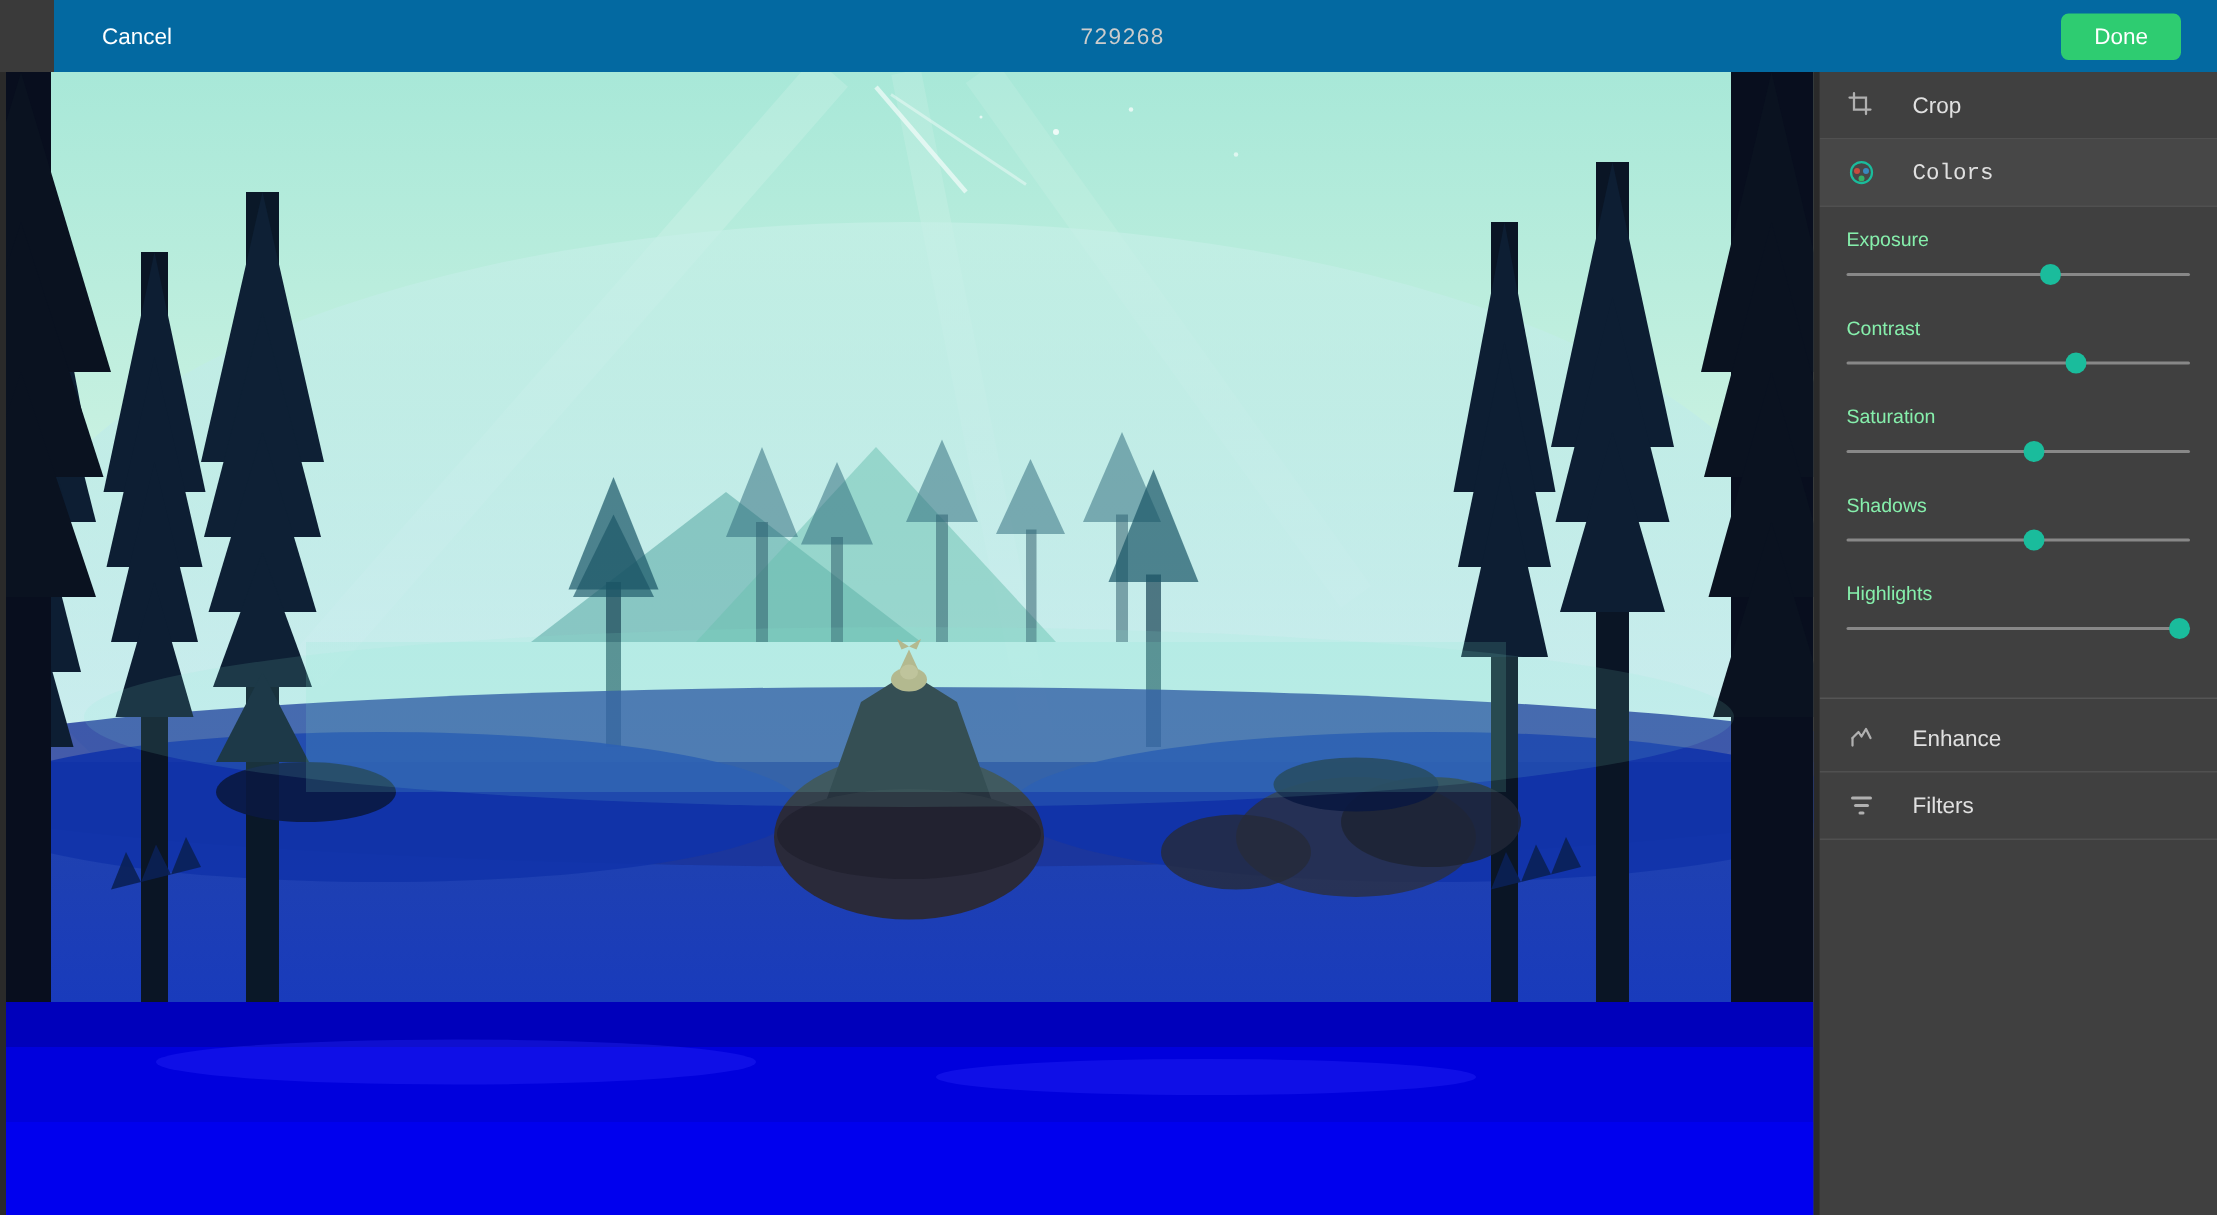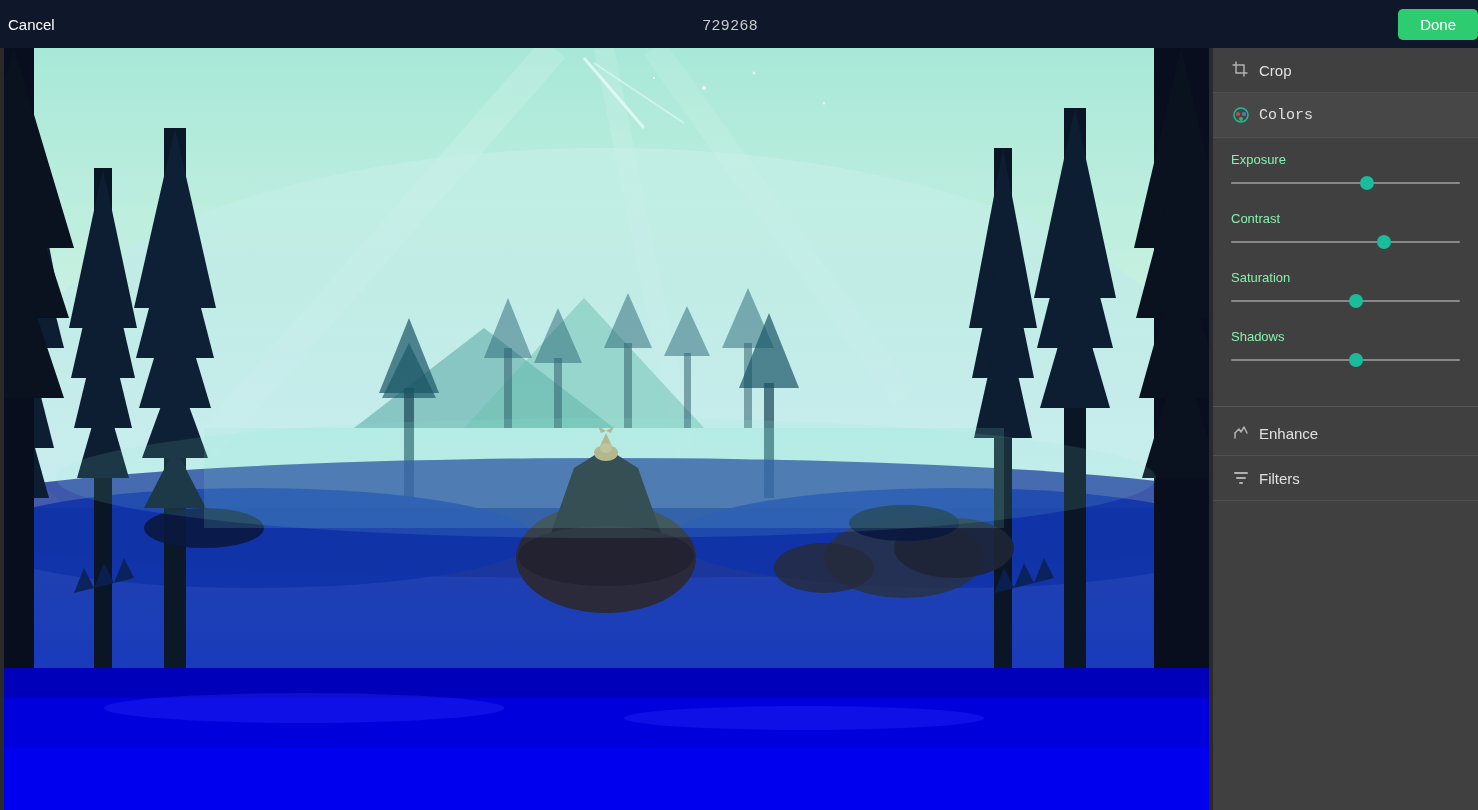--- a/index.html
+++ b/index.html
@@ -11,24 +11,25 @@
       overflow: hidden;
       display: flex;
       flex-direction: column;
     }
 
     
     .topbar {
       display: flex;
       align-items: center;
       justify-content: space-between;
-      background: #0f172a;
+      background: #0369a1;
       height: 48px;
-      padding: 0 0;
+      padding: 0 24px;
       flex-shrink: 0;
+      margin-left: 36px;
     }
     .cancel-btn {
       background: transparent;
       border: none;
       color: #ffffff;
       font-size: 15px;
       cursor: pointer;
       padding: 4px 8px;
     }
     .file-id {
@@ -88,21 +89,21 @@
       overflow-y: auto;
     }
 
     .sidebar-item {
       display: flex;
       align-items: center;
       padding: 12px 18px;
       cursor: pointer;
       color: #e0e0e0;
       font-size: 15px;
-      gap: 8px;
+      gap: 24px;
       border-bottom: 1px solid #505050;
     }
     .sidebar-item .icon {
       width: 20px;
       height: 20px;
       flex-shrink: 0;
       display: flex;
       align-items: center;
       justify-content: center;
       color: #b0b0b0;
@@ -363,20 +364,26 @@
         </div>
       </div>
 
       <div class="slider-group">
         <div class="slider-label">Shadows</div>
         <div class="slider-track">
           <input type="range" min="0" max="100" value="55" style="width: 100%; accent-color: rgb(26, 188, 156);">
         </div>
       </div>
 
+      <div class="slider-group">
+        <div class="slider-label">Highlights</div>
+        <div class="slider-track">
+          <input type="range" min="0" max="100" value="100" style="width: 100%; accent-color: rgb(26, 188, 156);">
+        </div>
+      </div>
 
     </div>
 
     <div class="divider"></div>
 
     <div class="sidebar-item">
       <span class="icon">
         <svg width="18" height="18" viewBox="0 0 18 18" fill="none" xmlns="http://www.w3.org/2000/svg">
           <path d="M3 9 L7 5 L9 8 L12 3 L15 9" stroke="#b0b0b0" stroke-width="1.5" stroke-linecap="round" stroke-linejoin="round" fill="none"></path>
           <path d="M3 14 L3 9" stroke="#b0b0b0" stroke-width="1.5" stroke-linecap="round"></path>

